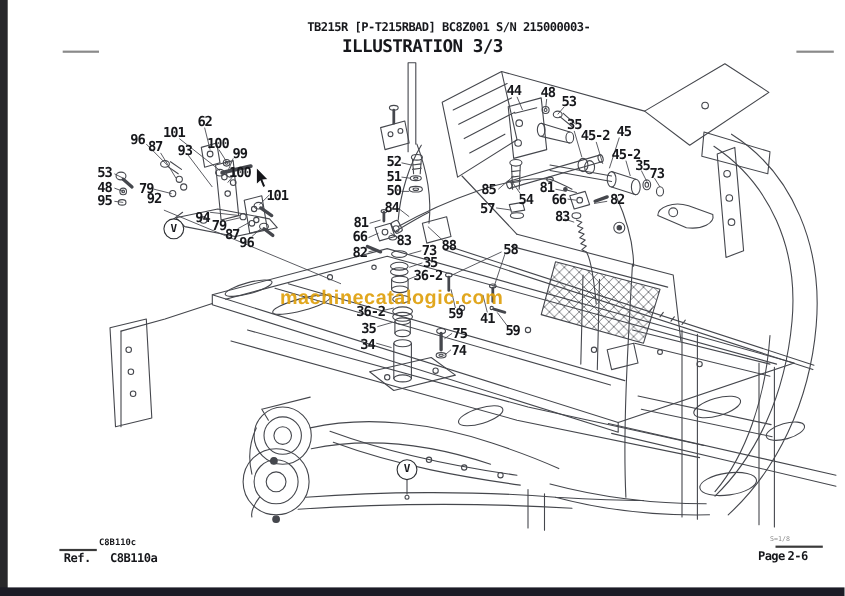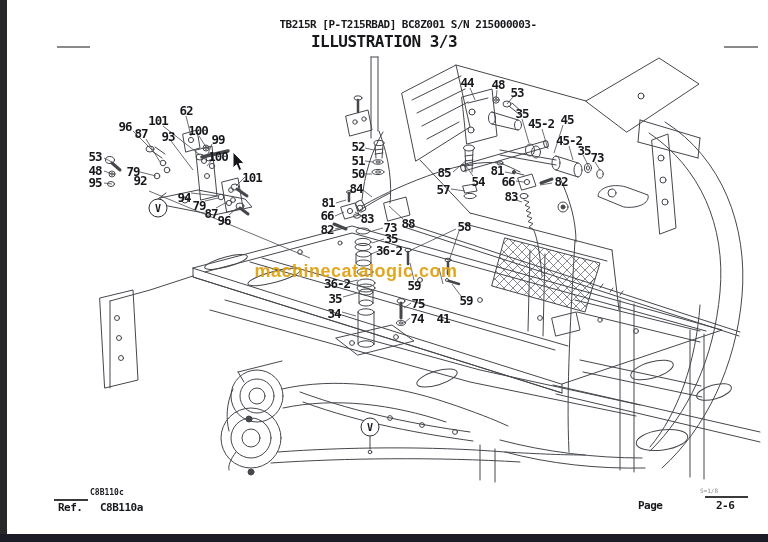--- a/index.html
+++ b/index.html
@@ -25,21 +25,21 @@
   .watermark{position:absolute;left:356px;top:271px;transform:translate(-50%,-50%);
       font-family:"Liberation Sans",sans-serif;font-weight:700;font-size:18px;
       letter-spacing:0.5px;color:#dfa00d;opacity:0.92;white-space:nowrap;}
   .footer{position:absolute;color:#17181c;font-weight:700;}
   .f-ref-small{left:90px;top:488px;font-size:8px;}
   .f-ref-rule{position:absolute;left:54px;top:499px;width:34px;height:1.5px;background:#3a3a3a;}
   .f-ref{left:58px;top:501px;font-size:11px;letter-spacing:-0.5px;}
   .f-ref-code{left:100px;top:501px;font-size:11px;letter-spacing:-0.5px;}
   .f-scale-small{left:700px;top:487px;font-size:6px;color:#8a8a8a;font-weight:400;}
   .f-page-rule{position:absolute;left:705px;top:496px;width:43px;height:1.5px;background:#3a3a3a;}
-  .f-page{left:638px;top:499px;font-size:11px;letter-spacing:-0.5px;text-align:right;}
+  .f-page{left:689px;top:499px;font-size:11px;letter-spacing:-0.5px;text-align:right;}
   .f-page-num{left:716px;top:499px;font-size:11px;letter-spacing:-0.5px;}
 </style>
 </head>
 <body>
 
 <div id="page">
   <div class="edge-left"></div>
 
   <svg id="drawing" width="768" height="542" viewBox="0 0 768 542">
     <defs>
@@ -314,21 +314,21 @@
       <span class="part-label" style="left: 367px; top: 218px;">83</span>
       <span class="part-label" style="left: 408px; top: 223px;">88</span>
       <span class="part-label" style="left: 390px; top: 227px;">73</span>
       <span class="part-label" style="left: 391px; top: 238px;">35</span>
       <span class="part-label" style="left: 389px; top: 250px;">36-2</span>
       <span class="part-label" style="left: 337px; top: 283px;">36-2</span>
       <span class="part-label" style="left: 335px; top: 298px;">35</span>
       <span class="part-label" style="left: 334px; top: 313px;">34</span>
       <span class="part-label" style="left: 464px; top: 226px;">58</span>
       <span class="part-label" style="left: 414px; top: 285px;">59</span>
-      <span class="part-label" style="left: 443px; top: 289px; margin-top: 29px;">41</span>
+      <span class="part-label" style="left: 443px; top: 289px;">41</span>
       <span class="part-label" style="left: 466px; top: 300px;">59</span>
       <span class="part-label" style="left: 418px; top: 303px;">75</span>
       <span class="part-label" style="left: 417px; top: 318px;">74</span>
       <span class="part-label" style="left: 467px; top: 82px;">44</span>
       <span class="part-label" style="left: 498px; top: 84px;">48</span>
       <span class="part-label" style="left: 517px; top: 92px;">53</span>
       <span class="part-label" style="left: 522px; top: 113px;">35</span>
       <span class="part-label" style="left: 541px; top: 123px;">45-2</span>
       <span class="part-label" style="left: 567px; top: 119px;">45</span>
       <span class="part-label" style="left: 569px; top: 140px;">45-2</span>

